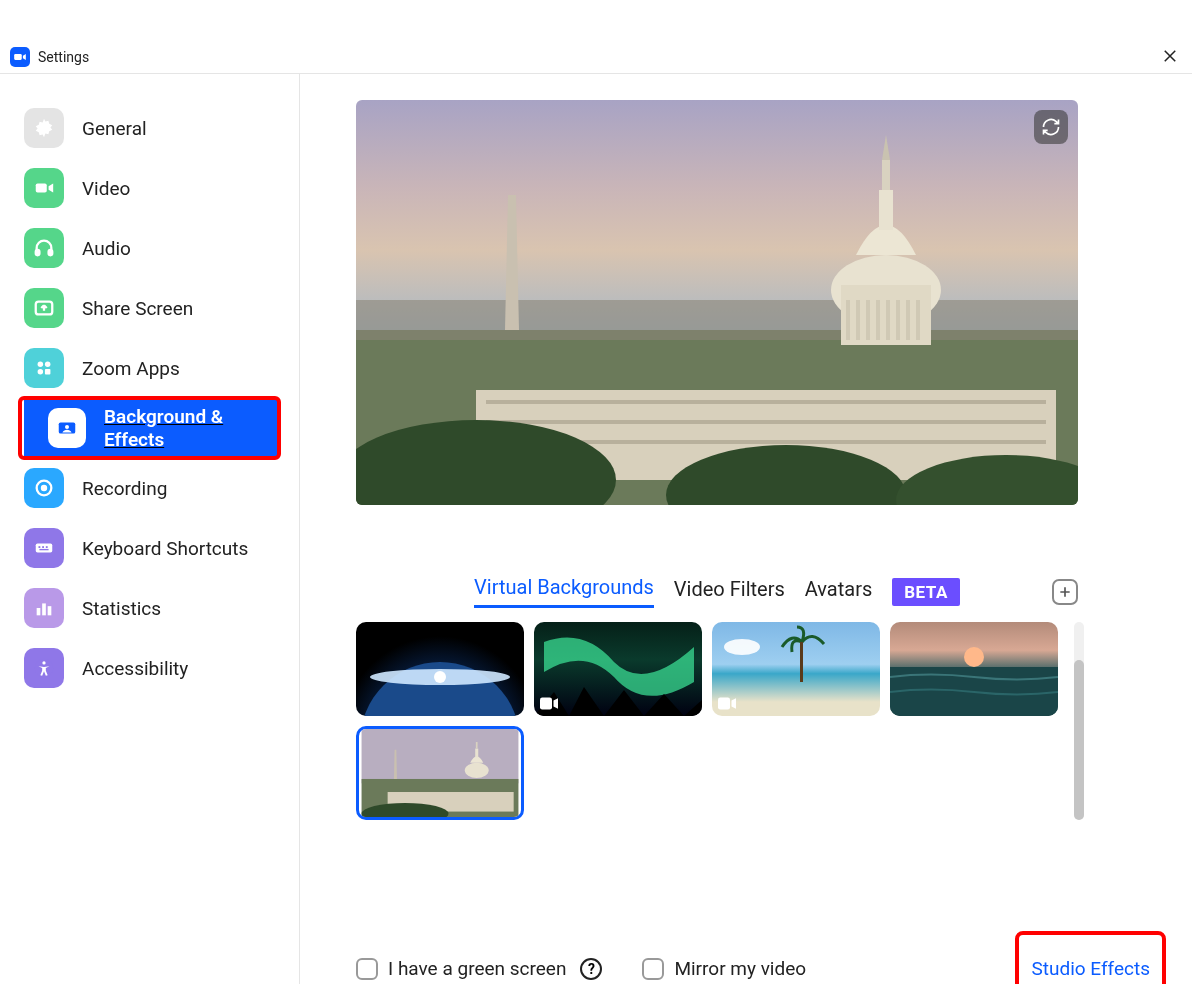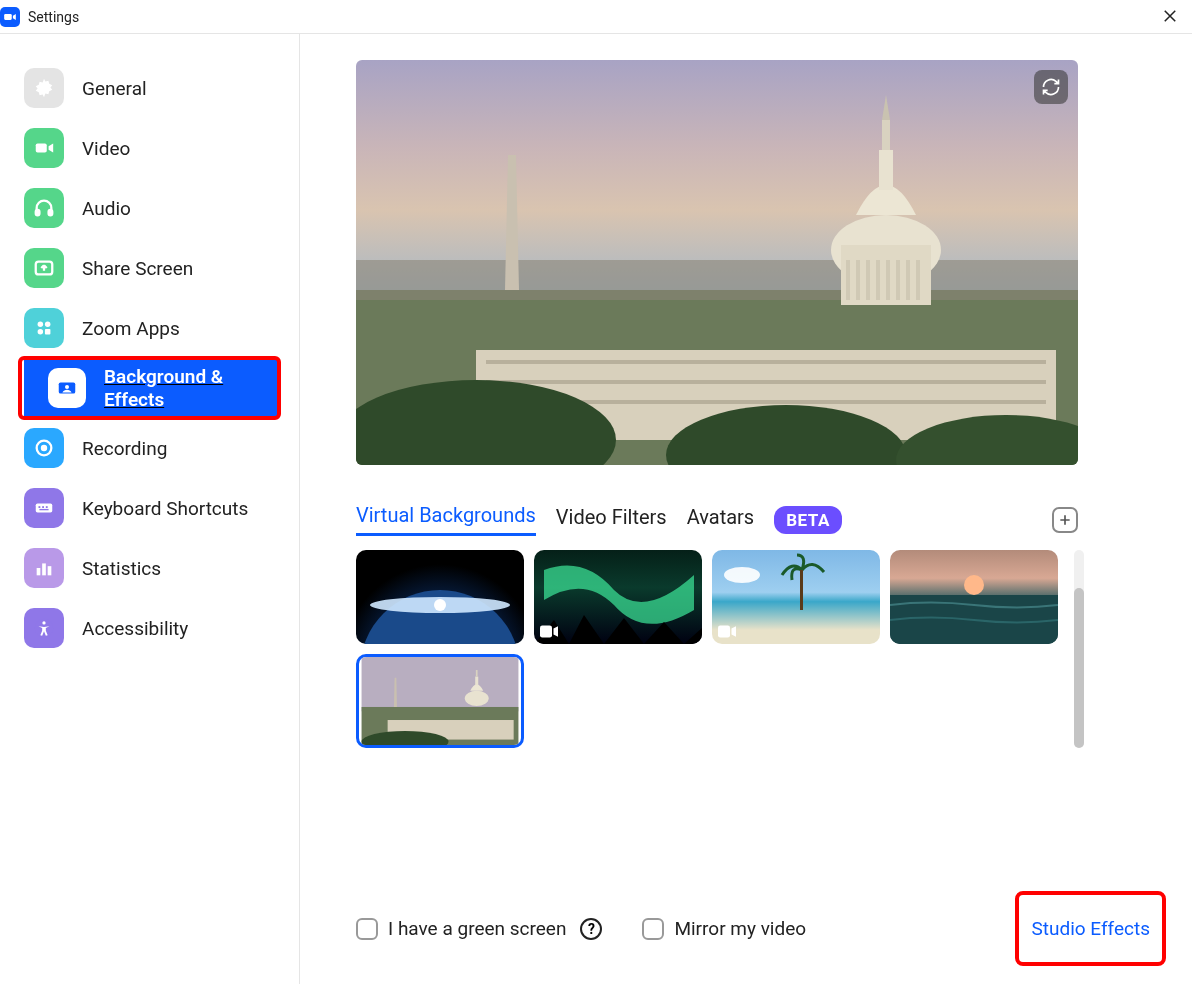--- a/index.html
+++ b/index.html
@@ -1,42 +1,42 @@
 <!DOCTYPE html>
 <html><head>
 <meta charset="utf-8">
 <style>
   * { box-sizing: border-box; margin: 0; padding: 0; font-family: -apple-system, BlinkMacSystemFont, "Segoe UI", Roboto, sans-serif; }
   body { width: 1192px; height: 984px; background: #fff; overflow: hidden; }
   
-  .titlebar { height: 34px; display: flex; align-items: center; padding: 0 0; border-bottom: 1px solid #e5e5e5; position: relative; }
+  .titlebar { height: 34px; display: flex; align-items: center; padding: 0 10px; border-bottom: 1px solid #e5e5e5; position: relative; margin-top: 40px; }
   .titlebar .app-icon { width: 20px; height: 20px; background: #0b5cff; border-radius: 5px; display: flex; align-items: center; justify-content: center; margin-right: 8px; }
   .titlebar .app-icon svg { width: 14px; height: 14px; }
   .titlebar .title { font-size: 14px; color: #222; }
   .titlebar .close { position: absolute; right: 10px; top: 4px; width: 24px; height: 24px; display:flex; align-items:center; justify-content:center; cursor:pointer; }
   .titlebar .close svg { width: 18px; height: 18px; stroke: #222; }
   
   .container { display: flex; height: calc(100% - 34px); }
   .sidebar { width: 300px; border-right: 1px solid #e5e5e5; padding-top: 24px; }
   .nav-item { display: flex; align-items: center; height: 60px; padding-left: 24px; cursor: pointer; border-radius: 0; }
   .nav-item .icon-wrap { width: 40px; height: 40px; border-radius: 10px; display: flex; align-items: center; justify-content: center; margin-right: 18px; }
   .nav-item .label { font-size: 19px; color: #222; }
   .nav-item.active { background: #0b5cff; }
   .nav-item.active .label { color: #fff; font-weight: 600; }
   .nav-highlight { outline: 4px solid #ff0000; outline-offset: -2px; margin: 0 20px 0 20px; border-radius: 4px; padding-left: 4px; text-decoration: underline;}
   
   .main { flex: 1; padding: 26px 30px 20px 56px; position: relative; display:flex; flex-direction:column; }
   .preview { width: 722px; height: 405px; border-radius: 6px; position: relative; overflow: hidden; }
   .preview .rotate { position: absolute; top: 10px; right: 10px; width: 34px; height: 34px; border-radius: 8px; background: rgba(60,60,60,0.6); display:flex; align-items:center; justify-content:center; cursor:pointer; }
   .preview .rotate svg { stroke:#fff; width:20px; height:20px; fill:none;}
   
-  .tabs-row { display:flex; align-items:center; margin-top: 38px; position:relative; }
+  .tabs-row { display:flex; align-items:center; margin-top: 70px; position:relative;justify-content:center; }
   .tab { font-size: 20px; margin-right: 20px; color:#222; padding-bottom:6px; cursor:pointer; }
   .tab.active { color:#0b5cff; border-bottom: 3px solid #0b5cff; }
-  .beta { background:#6b4eff; color:#fff; font-weight:700; font-size:17px; padding:4px 12px; border-radius:12px; letter-spacing:0.5px;}
+  .beta { background:#6b4eff; color:#fff; font-weight:700; font-size:17px; padding:4px 12px; border-radius:2px; letter-spacing:0.5px;}
   .add-btn { position:absolute; right:0; width:26px; height:26px; border:2px solid #888; border-radius:7px; display:flex; align-items:center; justify-content:center; cursor:pointer; }
   .add-btn svg { stroke:#555; width:16px; height:16px; }
   
   .thumbs-area { display:flex; margin-top:14px; }
   .thumbs { display:flex; flex-wrap:wrap; gap:10px; width: 712px; }
   .thumb { width: 168px; height: 94px; border-radius: 10px; overflow:hidden; position:relative; cursor:pointer; }
   .thumb.selected { border: 3px solid #0b5cff; }
   .thumb .vid-ind { position:absolute; bottom:6px; left:6px; width:18px; height:13px; }
   .scrollbar { width:10px; margin-left: 6px; background:#f0f0f0; border-radius:5px; position:relative; height: 198px;}
   .scroll-thumb { position:absolute; top:38px; width:10px; height:160px; background:#c4c4c4; border-radius:5px; }

